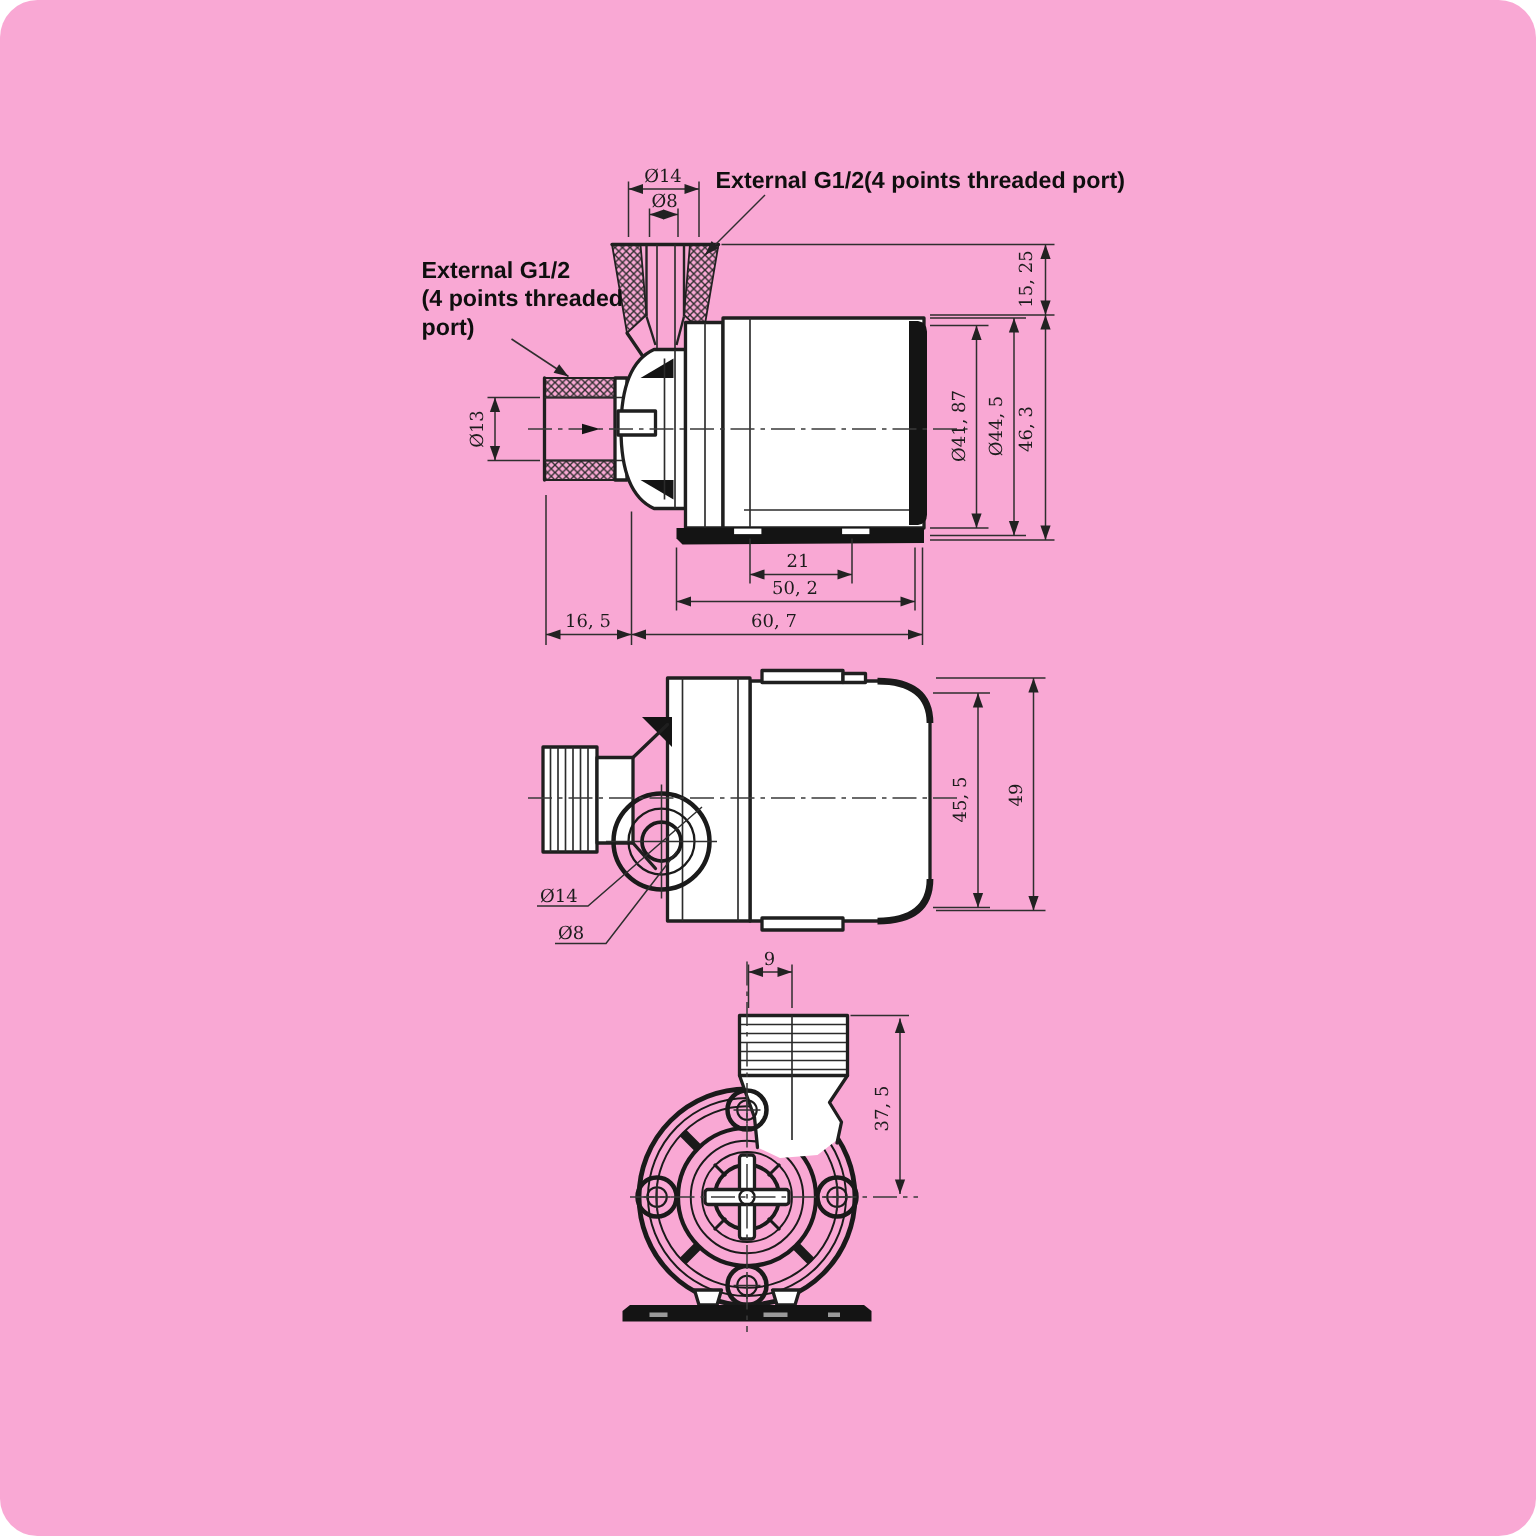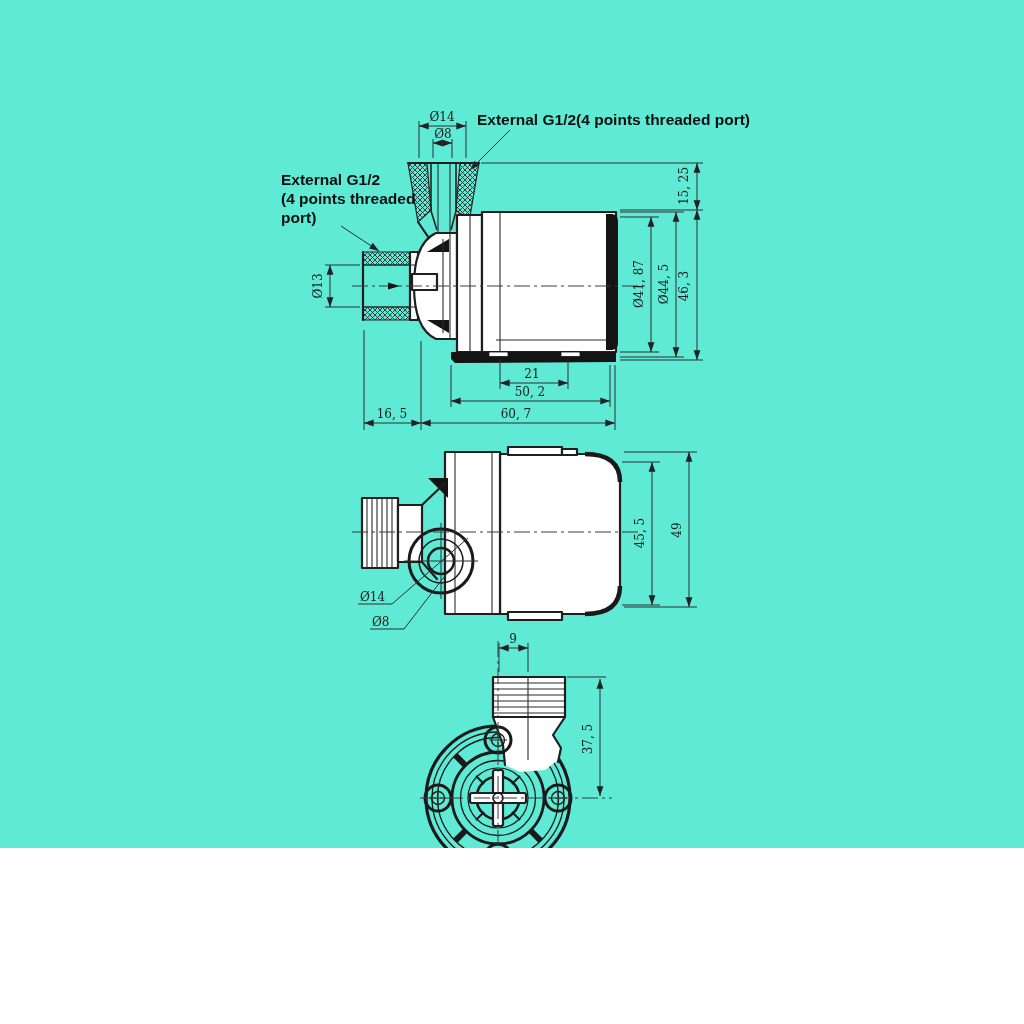--- a/index.html
+++ b/index.html
@@ -1,17 +1,17 @@
 <!DOCTYPE html>
 <html><head>
 <meta charset="utf-8">
 <style>
   html,body{margin:0;padding:0;background:#ffffff;}
-  .canvas{position:relative;width:1024px;height:848px;background:#5eead4;overflow:hidden;
-          font-family:"Liberation Sans",sans-serif;}
+  .canvas{position:relative;width:1024px;height:1024px;background:#f9a8d4;overflow:hidden;
+          font-family:"Liberation Sans",sans-serif;border-radius:25px;}
   svg{position:absolute;left:0;top:0;}
   
   .ol   {fill:none;stroke:#1f1f1f;stroke-width:2.2;stroke-linejoin:round;stroke-linecap:round;}
   .olw  {fill:#ffffff;stroke:#1f1f1f;stroke-width:2.2;stroke-linejoin:round;}
   .thin {fill:none;stroke:#2b2b2b;stroke-width:1.1;}
   .med  {fill:none;stroke:#232323;stroke-width:1.6;}
   .dim  {fill:none;stroke:#2e2e2e;stroke-width:1;}
   .cl   {fill:none;stroke:#3a3a3a;stroke-width:1;stroke-dasharray:16 4 3 4;}
   .blk  {fill:#141414;stroke:none;}
   .ring {fill:none;stroke:#1a1a1a;}

